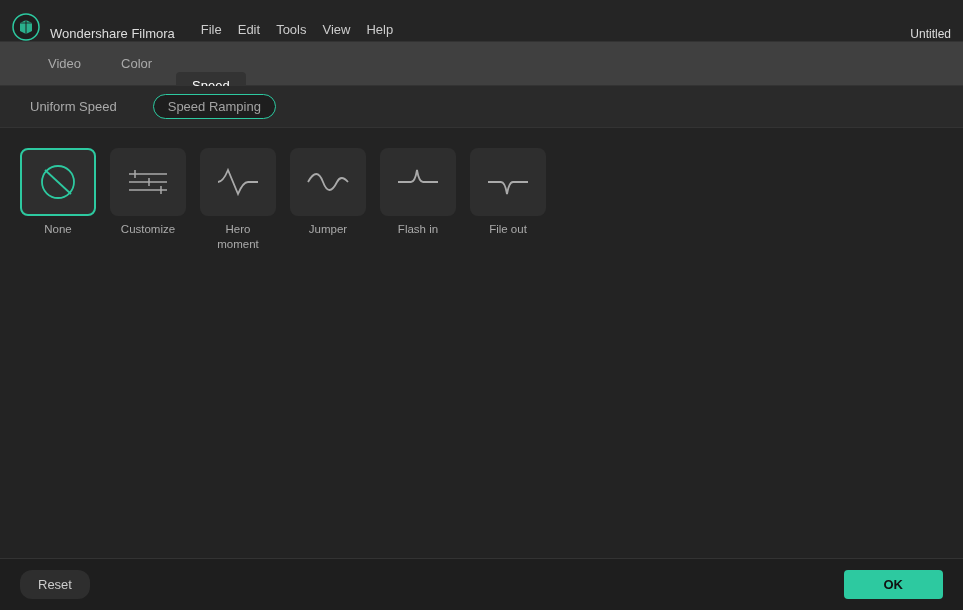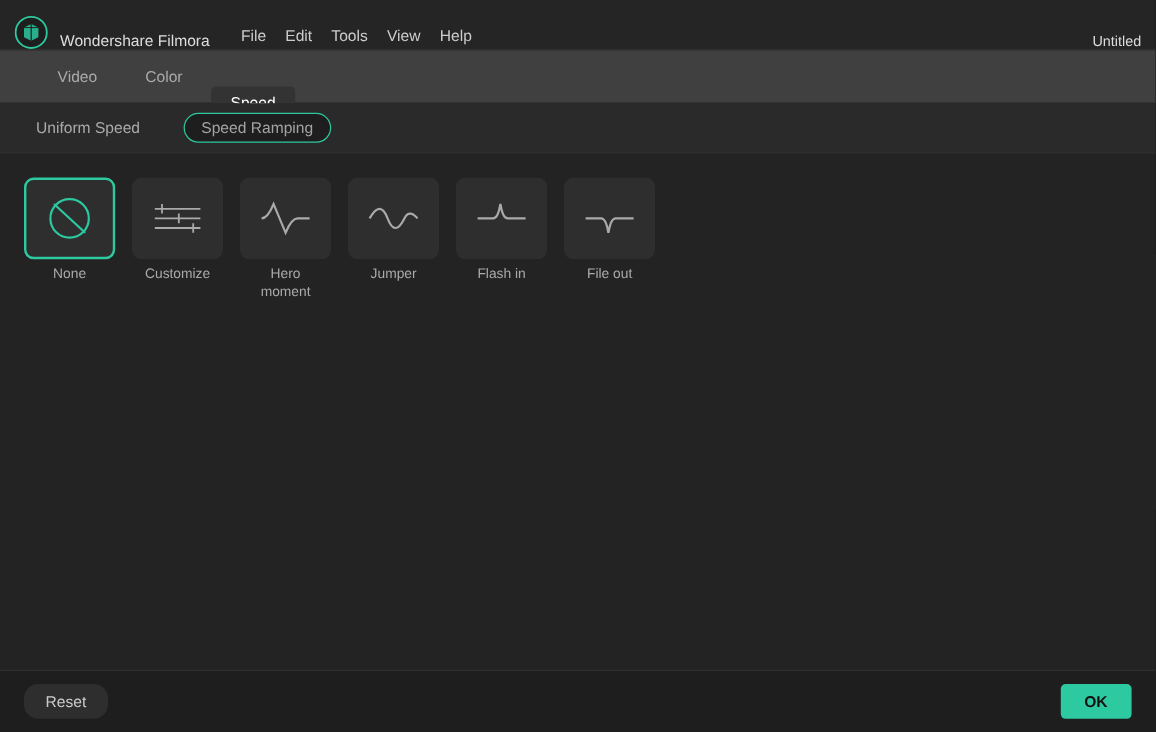--- a/index.html
+++ b/index.html
@@ -176,21 +176,21 @@
       padding: 7px 18px;
       font-size: 13px;
       cursor: pointer;
     }
 
     .btn-ok {
       background: #2dc9a0;
       color: #111;
       border: none;
       border-radius: 4px;
-      padding: 7px 20px;
+      padding: 7px 40px;
       font-size: 13px;
       font-weight: 600;
       cursor: pointer;
     }
   </style>
 </head>
 <body>
 
 <div class="menubar">
   <div class="menubar-logo">

